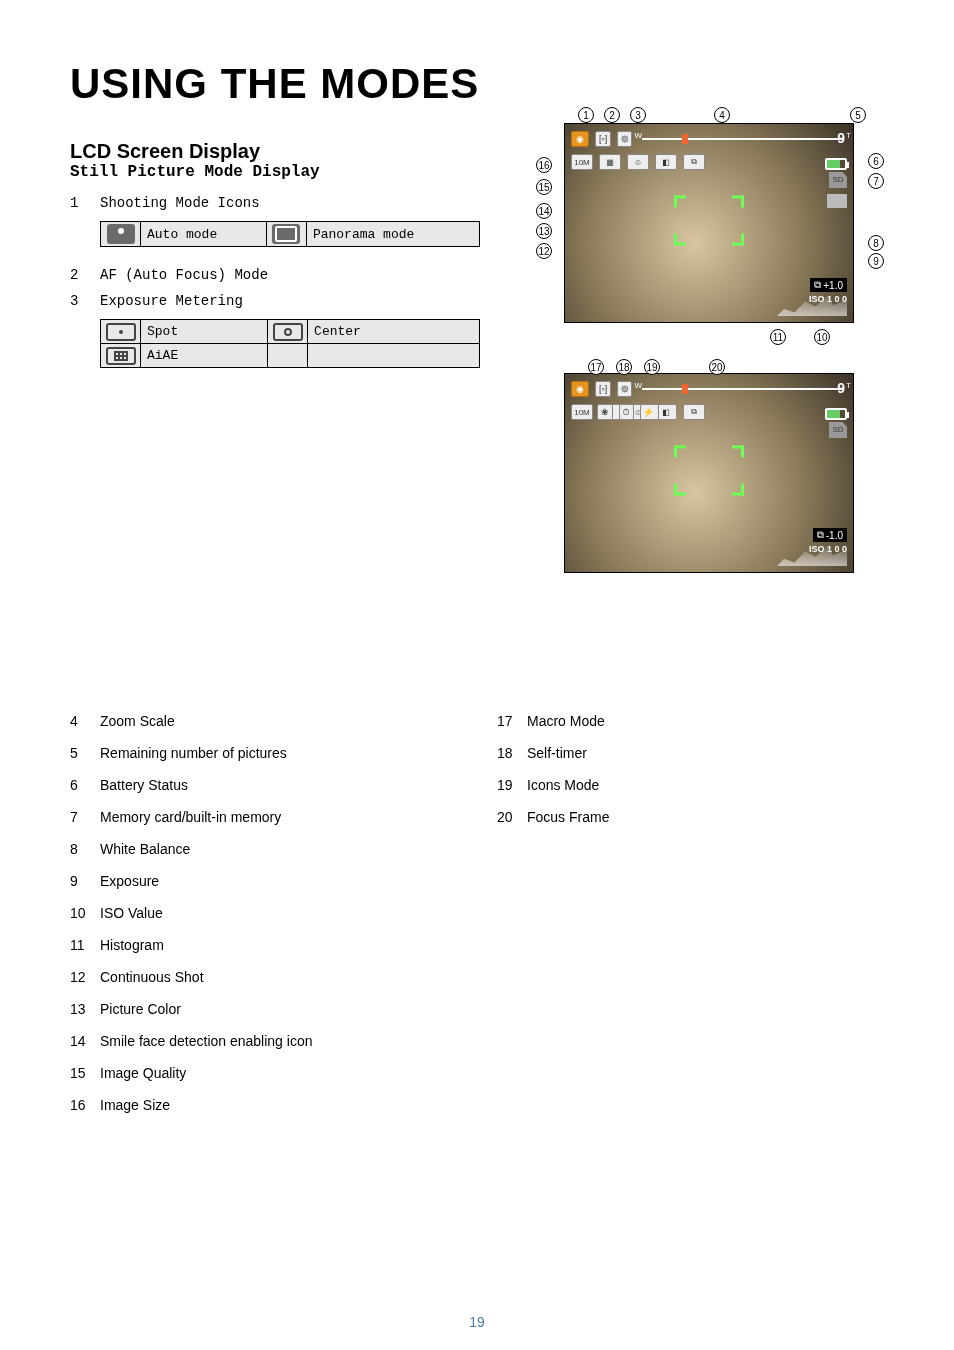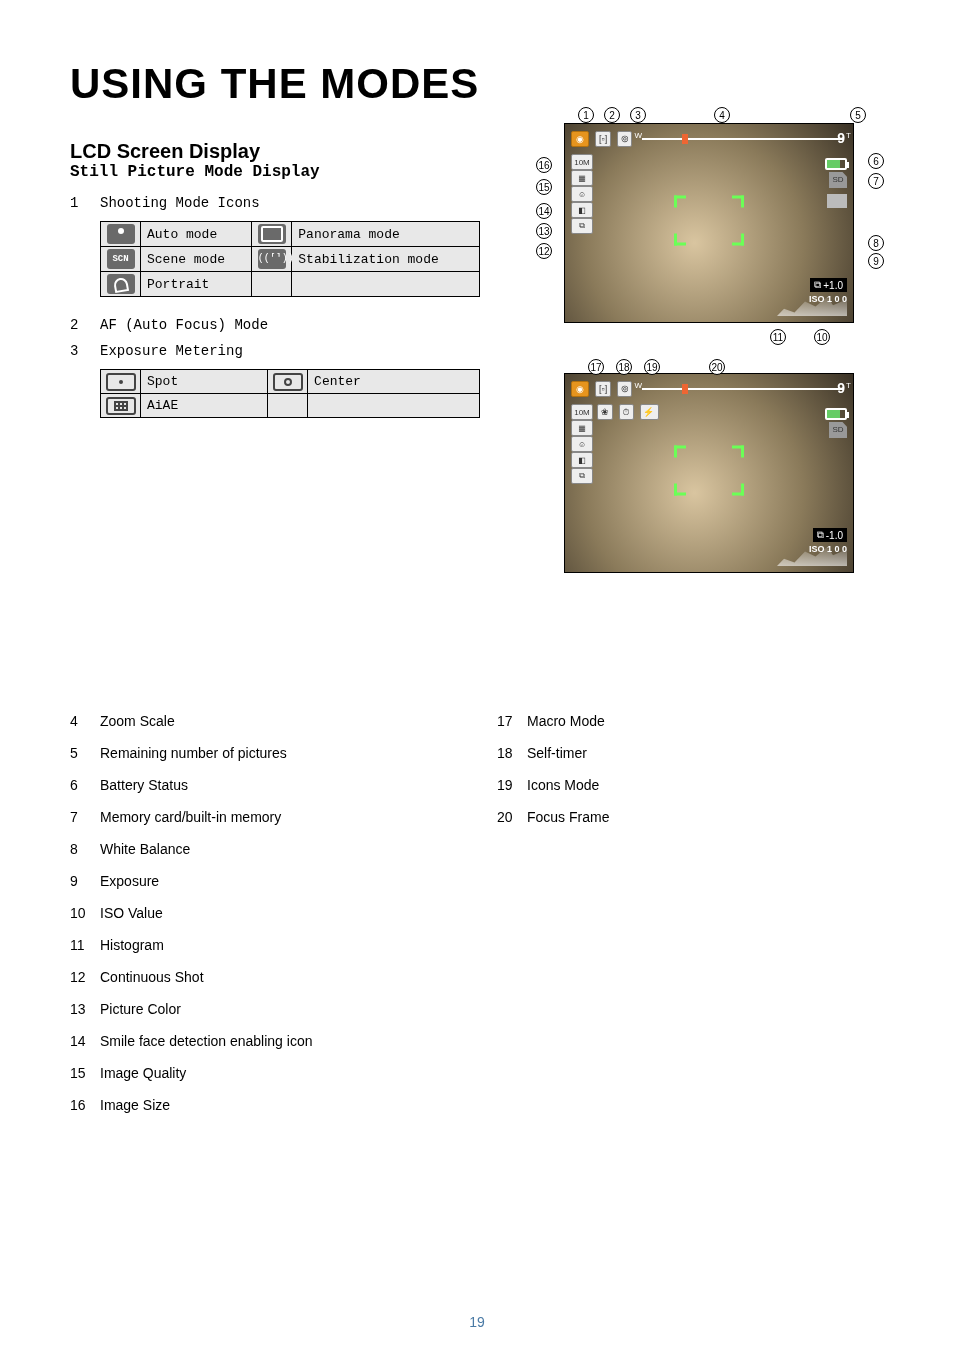--- a/index.html
+++ b/index.html
@@ -139,21 +139,22 @@
   }
   .zoom-bar::before {
     content:""; position:absolute; left:0; right:0; top:2px; height:2px; background:#fff;
   }
   .zoom-bar .wt { position:absolute; font-size:8px; color:#fff; top:-5px; }
   .zoom-bar .tick { position:absolute; width:6px; height:10px; background:#e63; top:-2px; left:40px; }
   .left-icons {
     position:absolute;
     left:6px; top:30px;
     display:flex;
-    flex-direction:column;
+    flex-direction:row;
+    gap:6px;
     text-align:center;
   }
   .left-icons .si { width:22px; height:16px; font-size:8px; }
   .batt { top:6px; width:22px; height:12px; border:2px solid #fff; border-radius:2px; position:relative; background:linear-gradient(90deg, #6c6 70%, transparent 70%); }
   .batt::after { content:""; position:absolute; right:-4px; top:2px; width:3px; height:6px; background:#fff; }
   .card { width:18px; height:16px; background:#999; color:#333; font-size:8px; text-align:center; line-height:16px; clip-path: polygon(0 0, 75% 0, 100% 30%, 100% 100%, 0 100%); }
   .ev-box {
     position:absolute; right:6px; bottom:30px;
     padding:1px 4px; background:#000; color:#fff; font-size:10px; display:flex; align-items:center; gap:2px;
   }
@@ -226,32 +227,20 @@
       <span class="list-text">Shooting Mode Icons</span>
     </div>
 
     <table class="mode-table">
       <tbody>
           <tr>
         <td class="icon-cell"><span class="icon icon-auto"></span></td>
         <td>Auto mode</td>
         <td class="icon-cell"><span class="icon icon-pano"></span></td>
         <td>Panorama mode</td>
-      </tr>
-      <tr>
-        <td class="icon-cell"><span class="icon icon-scn">SCN</span></td>
-        <td>Scene mode</td>
-        <td class="icon-cell"><span class="icon icon-stab">((⸢⸣))</span></td>
-        <td>Stabilization mode</td>
-      </tr>
-      <tr>
-        <td class="icon-cell"><span class="icon icon-portrait"></span></td>
-        <td>Portrait</td>
-        <td class="icon-cell"></td>
-        <td></td>
       </tr>
     </tbody>
       </table>
 
     <div class="list-item">
       <span class="list-num">2</span>
       <span class="list-text">AF (Auto Focus) Mode</span>
     </div>
 
 

